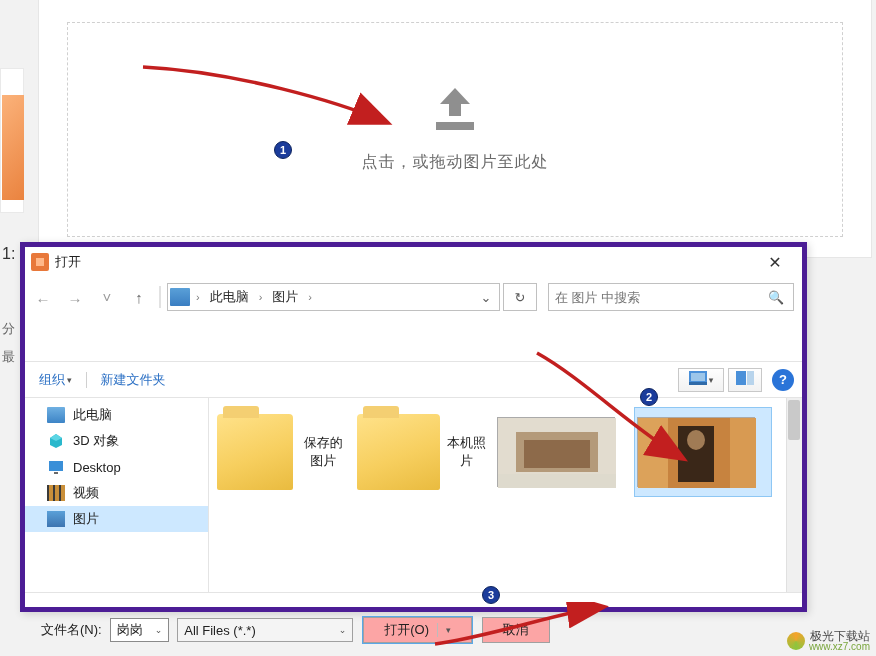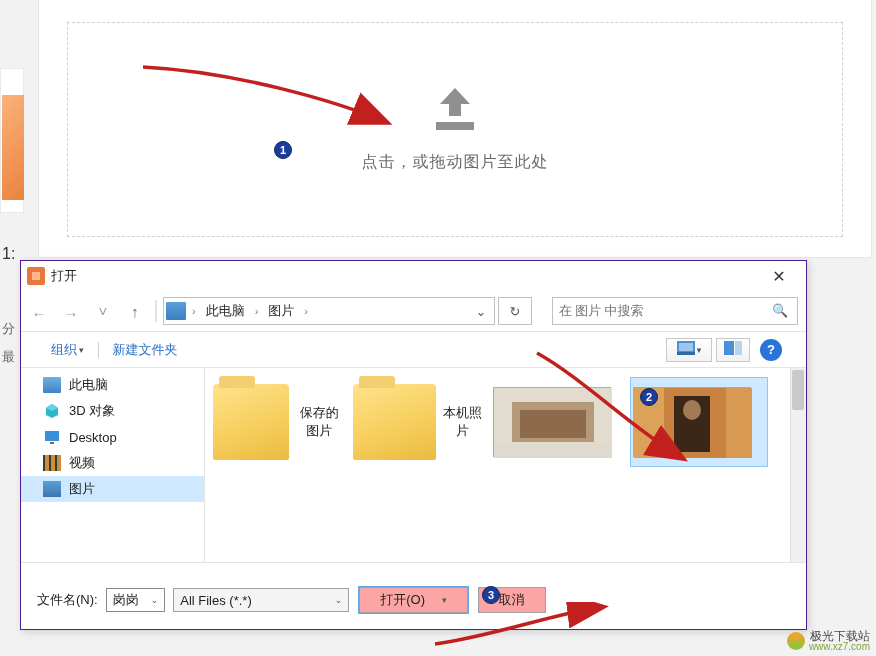--- a/index.html
+++ b/index.html
@@ -88,24 +88,24 @@
       color: #fff;
       font-size: 11px;
       font-weight: bold;
       display: flex;
       align-items: center;
       justify-content: center;
     }
     
     .dialog {
       position: absolute;
-      left: 20px; top: 260px;
+      left: 20px; top: 242px;
       width: 787px; height: 370px;
       background: #fff;
-      border: 1px solid #4c1d95;
+      border: 5px solid #4c1d95;
       box-shadow: 2px 2px 8px rgba(0,0,0,.15);
     }
     .titlebar {
       height: 30px;
       display: flex;
       align-items: center;
       padding: 0 6px;
     }
     .titlebar .ico {
       width: 18px; height: 18px;
@@ -178,38 +178,38 @@
       display:flex;align-items:center;justify-content:center;
       color:#5a5a5a;
       background:#fff;
       margin-left:-1px;
     }
     .search {
       width: 246px; height: 28px;
       border: 1px solid #c0c0c0;
       display:flex;align-items:center;
       background:#fff;
-      margin-left: 16px;
+      margin-left: 7px;
       padding: 0 6px;
-      font-family: Liberation Serif, serif;
     }
     .search input {
       flex:1; border:none; outline:none;
       font-size:13px; color:#666;
       font-family: inherit;
     }
     .search-ico { color:#5a5a5a; font-size:13px; width:22px;text-align:center;}
     
     .toolbar {
       height: 36px;
       background: #fff;
       display: flex;
       align-items: center;
       border-top: 1px solid #e4e4e4;
-      padding: 0 24px;
+      padding: 0 8px;
+      margin-top: 44px;
     }
     .toolbar .tb-link { color: #2a6fc4; font-size: 13px; padding: 4px 6px; cursor: pointer; display:flex;align-items:center;gap:2px;}
     .toolbar .tb-sep { width: 1px; height:16px; background:#d0d0d0; margin:0 8px;}
     .toolbar .right { margin-left:auto; display:flex; gap:4px; align-items:center;}
     .tb-iconbtn {
       width: 34px; height: 24px;
       border: 1px solid #c8c8c8;
       display:flex;align-items:center;justify-content:center;
       background: linear-gradient(#fefefe,#f2f2f2);
       gap:2px;

